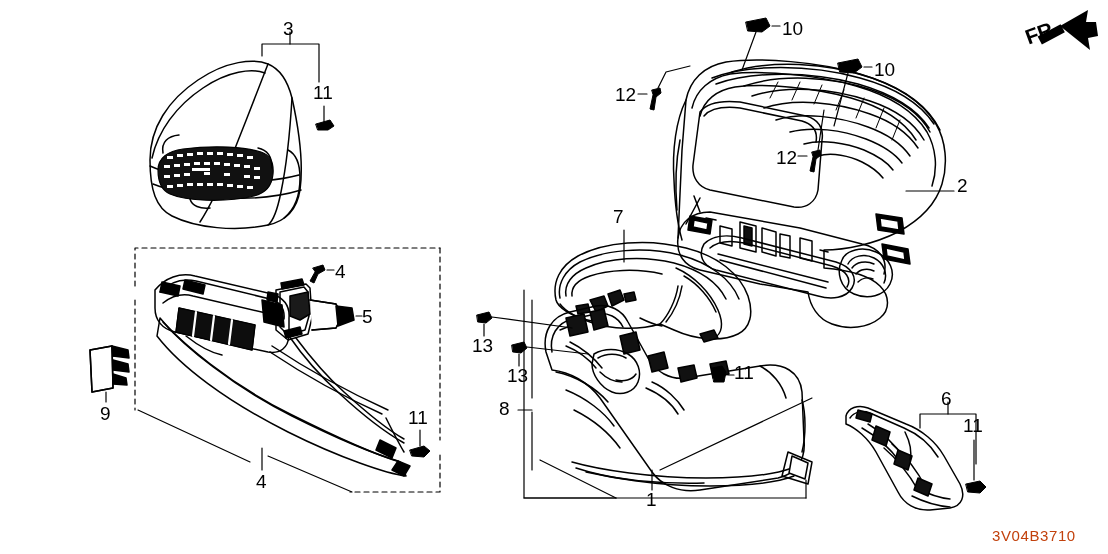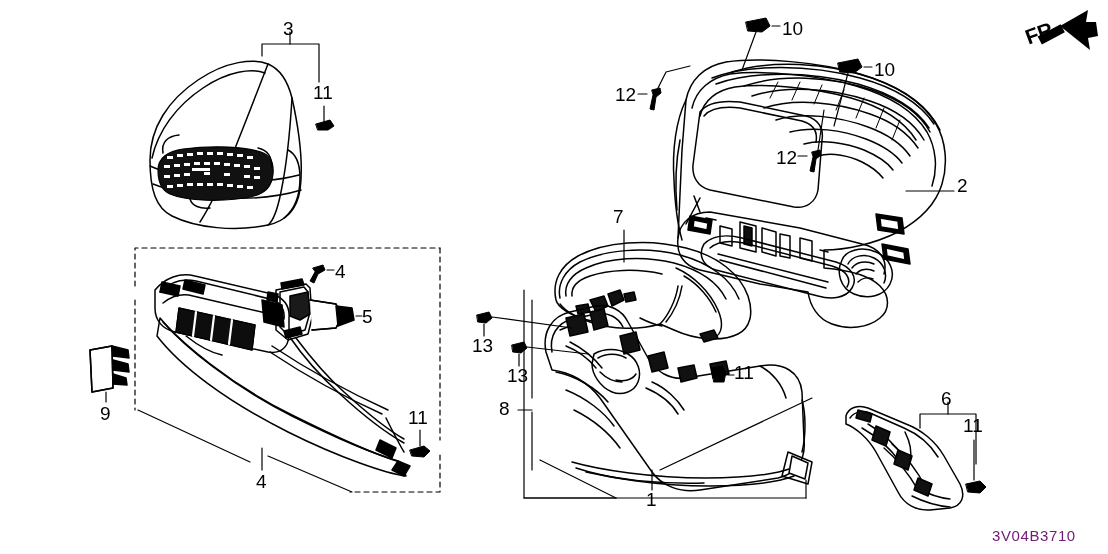--- a/index.html
+++ b/index.html
@@ -1,21 +1,21 @@
 <!DOCTYPE html>
 <html><head>
 <meta charset="utf-8">
 <title>Parts Diagram</title>
 <style>
   html,body{margin:0;padding:0;background:#ffffff;}
   body{font-family:"Liberation Sans",sans-serif;}
   #stage{position:relative;width:1108px;height:554px;background:#ffffff;overflow:hidden;}
   #art{position:absolute;left:0;top:0;width:1108px;height:554px;}
   .cal{position:absolute;font-family:"Liberation Sans",sans-serif;font-size:19px;font-weight:400;color:#000;line-height:1;white-space:nowrap;}
-  .pn{position:absolute;font-family:"Liberation Sans",sans-serif;font-size:15px;letter-spacing:.6px;color:#701a75;white-space:nowrap;}
+  .pn{position:absolute;font-family:"Liberation Sans",sans-serif;font-size:15px;letter-spacing:.6px;color:#c2410c;white-space:nowrap;}
   .frtxt{position:absolute;font-family:"Liberation Sans",sans-serif;font-size:21px;font-weight:bold;color:#000;white-space:nowrap;}
 </style>
 </head>
 <body>
 
 <div id="stage">
 
   <svg id="art" viewBox="0 0 1108 554" xmlns="http://www.w3.org/2000/svg">
     <rect x="0" y="0" width="1108" height="554" fill="#ffffff"></rect>
 

